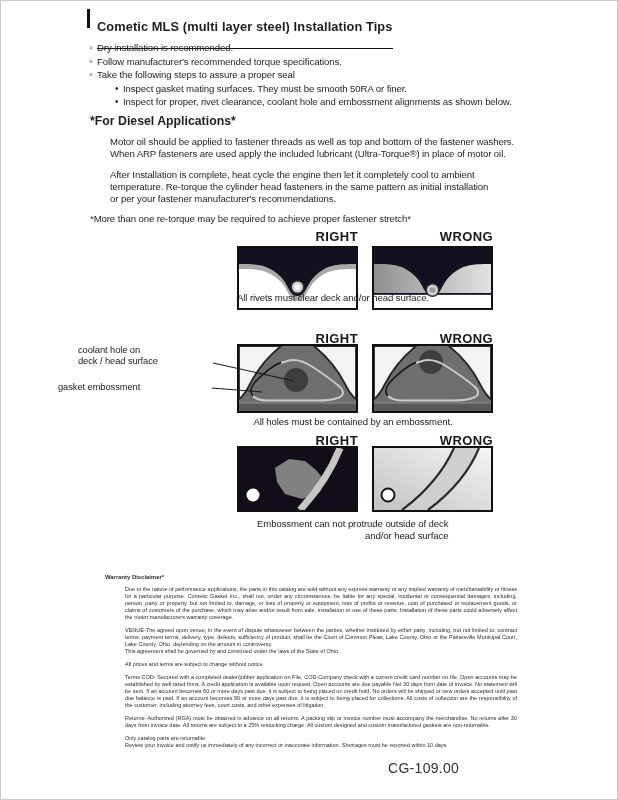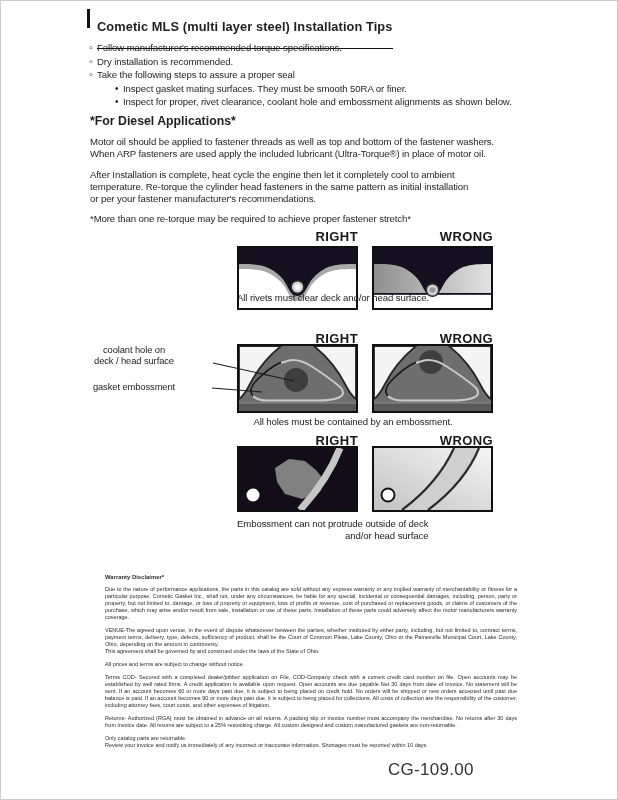--- a/index.html
+++ b/index.html
@@ -3,21 +3,21 @@
 <meta charset="utf-8">
 <style>
   * { margin:0; padding:0; box-sizing:border-box; }
   html,body { background:#ffffff; }
   .page {
     position:relative; width:618px; height:800px; background:#fff;
     font-family:"Liberation Sans", sans-serif; color:#1f1f1f;
     box-shadow: inset 0 0 0 1px #c9c9c9;
     overflow:hidden;
   }
-  .pre { white-space:pre-line; }
+  .pre { white-space:pre-line;margin-left:20px; }
 
   .reg-mark { position:absolute; left:87px; top:9px; width:2.5px; height:19px; background:#111; }
 
   .title {
     position:absolute; left:97px; top:19px;
     font-size:12.8px; font-weight:700; letter-spacing:0.1px;
     border-bottom:1.6px solid #111; padding-bottom:14px;
   }
 
   .tips { position:absolute; left:89px; top:41px; width:440px; list-style:none; font-size:9.6px; letter-spacing:-0.1px; }
@@ -29,42 +29,42 @@
   .diesel { position:absolute; left:90px; top:114px; width:428px; }
   .diesel h2 { font-size:12.3px; font-weight:700; margin-bottom:8px; }
   .diesel p { font-size:9.6px; line-height:12.3px; letter-spacing:-0.1px; margin-bottom:8px; }
 
   .fig-header { position:absolute; width:121px; text-align:right; font-size:13px; font-weight:700; letter-spacing:0.4px; color:#181818; }
   .fig-box { position:absolute; width:121px; border:2px solid #101010; background:#fff; line-height:0; }
   .fig-box svg { display:block; }
   .caption { position:absolute; font-size:9.6px; letter-spacing:-0.1px; color:#1c1c1c; line-height:11.5px; }
   .caption.centered { width:256px; text-align:center; }
 
-  .fig-label { position:absolute; width:152px; text-align:center; font-size:9.4px; line-height:11px; letter-spacing:-0.1px; color:#1c1c1c; }
+  .fig-label { position:absolute; width:152px; text-align:left; font-size:9.4px; line-height:11px; letter-spacing:-0.1px; color:#1c1c1c; }
 
   .leaders { position:absolute; left:0; top:0; pointer-events:none; }
 
   .disclaimer { position:absolute; left:105px; top:574px; width:412px; color:#2a2a2a; }
   .disclaimer h3 { font-size:5.9px; font-weight:700; margin-bottom:6px; }
   .disclaimer p { font-size:5.5px; line-height:6.9px; text-align:justify; margin-bottom:6.3px; }
 
-  .page-code { position:absolute; left:388px; top:760px; font-size:17px; letter-spacing:0.3px; color:#333; }
+  .page-code { position:absolute; left:388px; top:760px; font-size:14px; letter-spacing:0.3px; color:#333; }
 </style>
 </head>
 <body>
 
 <div class="page">
 
   <div class="reg-mark"></div>
 
   <h1 class="title">Cometic MLS (multi layer steel) Installation Tips</h1>
 
   <ul class="tips">
+    <li class="tip">Dry installation is recommended.</li>
     <li class="tip">Follow manufacturer's recommended torque specifications.</li>
-    <li class="tip">Dry installation is recommended.</li>
     <li class="tip">Take the following steps to assure a proper seal</li>
     <li class="sub">Inspect gasket mating surfaces.  They must be smooth 50RA or finer.</li>
     <li class="sub">Inspect for proper, rivet clearance, coolant hole and embossment alignments as shown below.</li>
   </ul>
 
   <div class="diesel">
     <h2>*For Diesel Applications*</h2>
     <p class="pre">Motor oil should be applied to fastener threads as well as top and bottom of the fastener washers.
 When ARP fasteners are used apply the included lubricant (Ultra-Torque®) in place of motor oil.</p>
     <p class="pre">After Installation is complete, heat cycle the engine then let it completely cool to ambient

